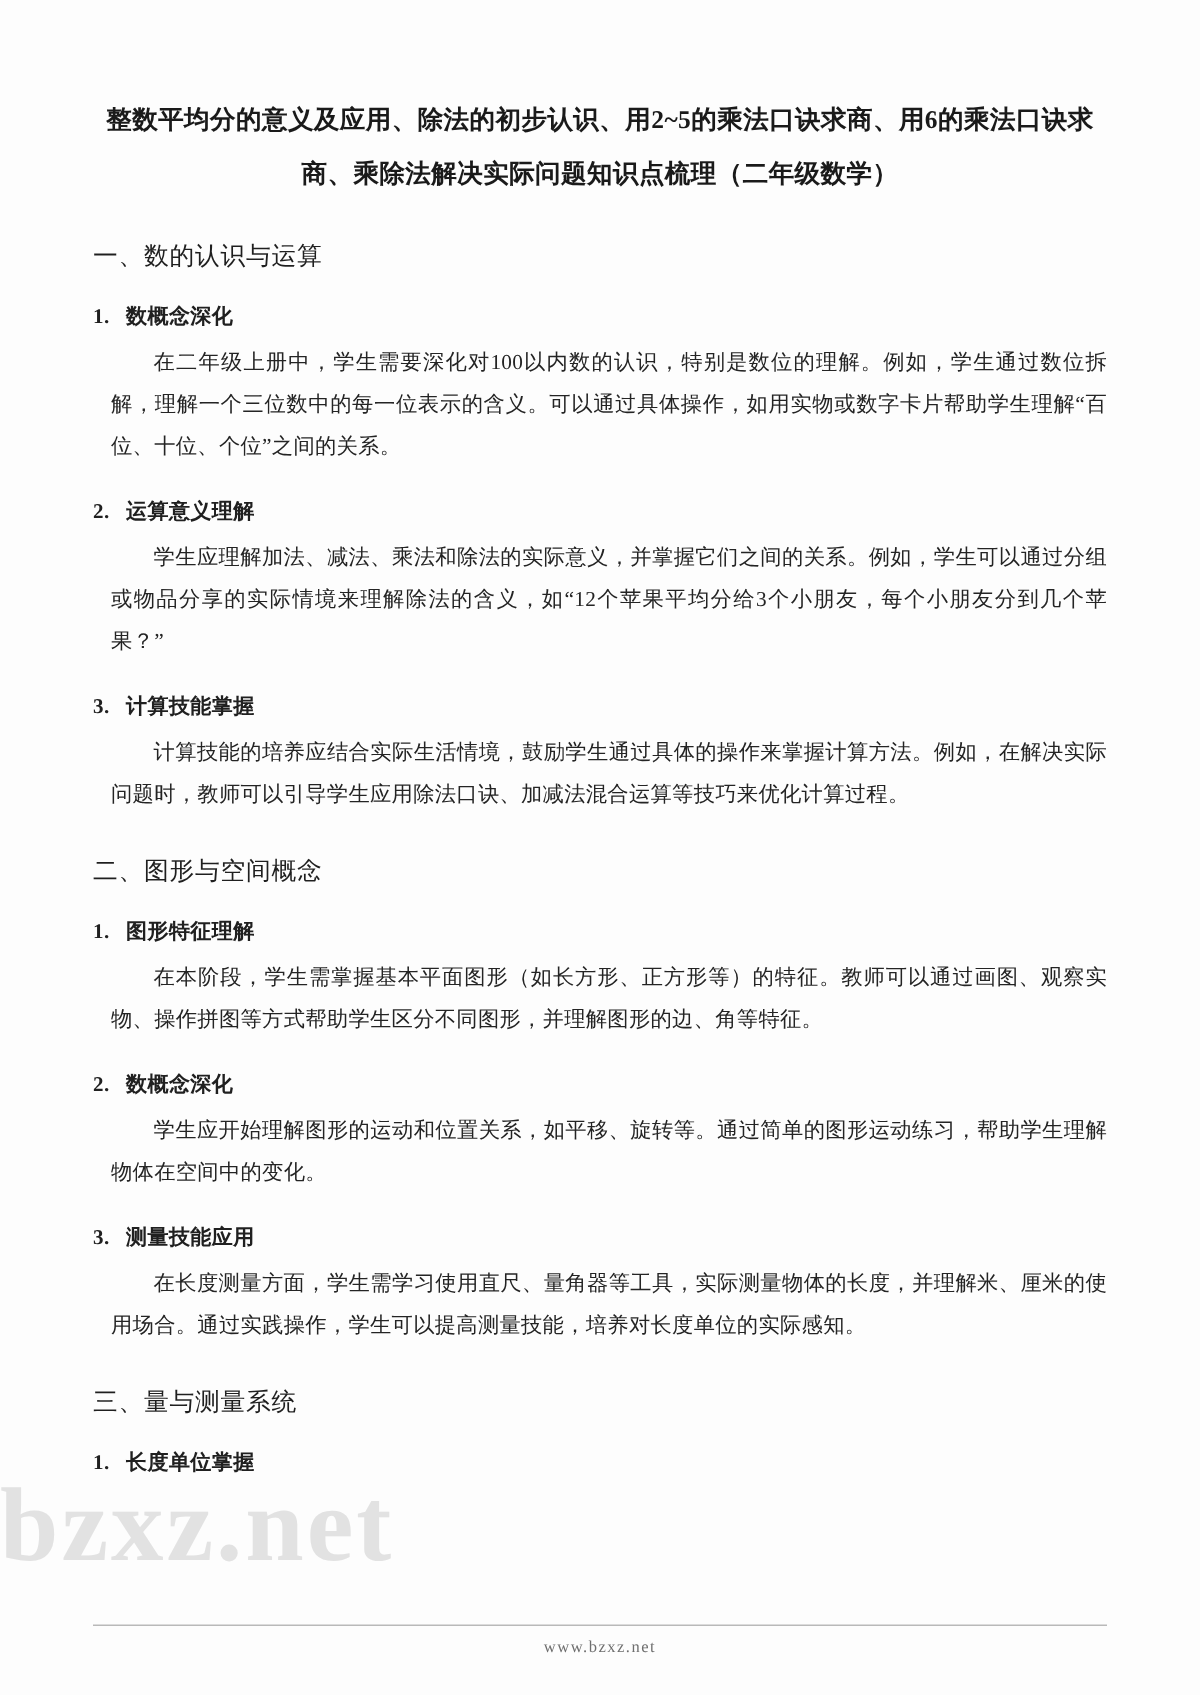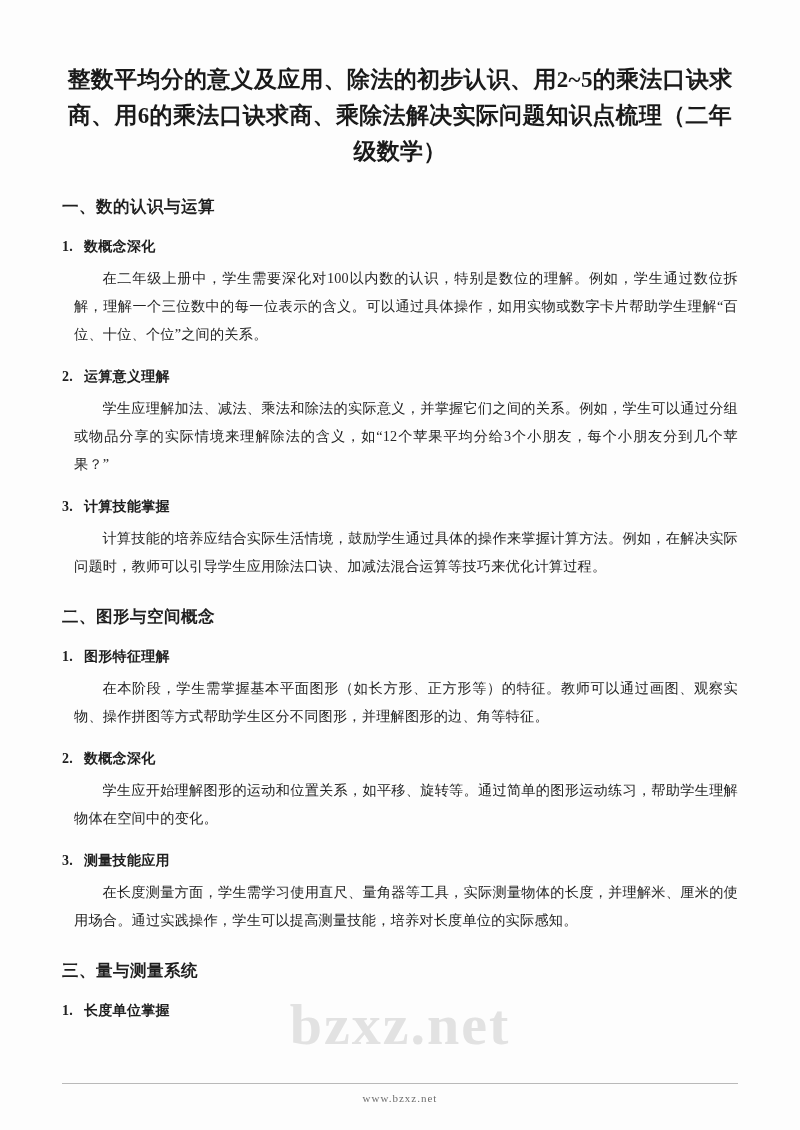--- a/index.html
+++ b/index.html
@@ -27,31 +27,31 @@
   }
   .content {
     position: relative;
     padding: 62px 62px 0 62px;
     box-sizing: border-box;
     z-index: 2;
   }
   .doc-title {
     font-family: "Liberation Serif", serif;
     font-weight: bold;
-    font-size: 23px;
+    font-size: 17px;
     line-height: 36px;
     color: #1a1a1a;
     text-align: center;
     letter-spacing: 0.3px;
     margin: 0 0 26px 0;
     padding: 0 4px;
   }
   .h2 {
     font-family: "Liberation Serif", serif;
-    font-weight: bold;
+    font-weight: normal;
     font-size: 16.5px;
     color: #1f1f1f;
     margin: 26px 0 14px 0;
     letter-spacing: 0.5px;
   }
   .h3 {
     font-family: "Liberation Serif", serif;
     font-weight: bold;
     font-size: 14px;
     color: #202020;
@@ -71,23 +71,22 @@
     text-justify: inter-ideograph;
     margin: 0 0 4px 12px;
     text-indent: 2em;
     letter-spacing: 0.2px;
   }
   .watermark {
     position: absolute;
     left: 0;
     right: 0;
     bottom: 72px;
-    text-align: center;
     font-family: "Liberation Serif", serif;
-    font-size: 58px;
+    font-size: 70px;
     font-weight: bold;
     color: #e2e2e2;
     letter-spacing: 2px;
     z-index: 1;
     user-select: none;
     pointer-events: none;
   }
   .footer {
     position: absolute;
     left: 62px;

